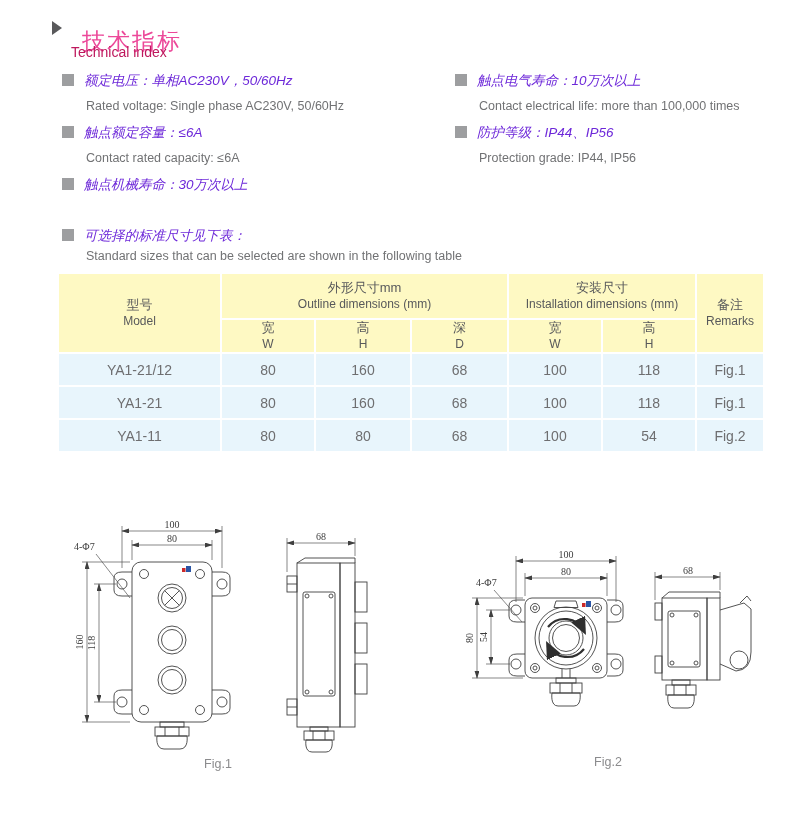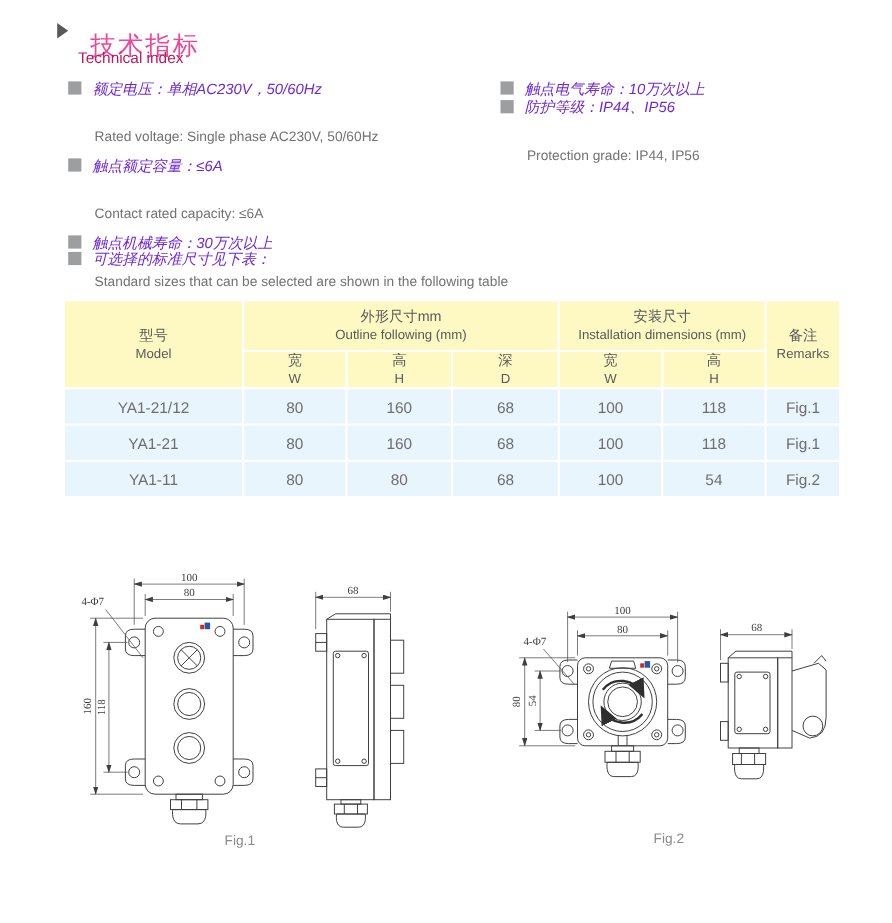--- a/index.html
+++ b/index.html
@@ -9,21 +9,21 @@
   .title-arrow{position:absolute;left:52px;top:21px;width:0;height:0;
         border-left:10px solid #59595b;border-top:7px solid transparent;border-bottom:7px solid transparent;}
   .page-title{position:absolute;left:70px;top:14px;margin:12px;font-size:23px;font-weight:400;
         color:#ec4899;letter-spacing:2px;}
   .page-subtitle{position:absolute;left:71px;top:44px;font-size:14px;color:#be185d;}
   
   .specs-left{position:absolute;left:62px;top:72px;width:392px;}
   .specs-right{position:absolute;left:455px;top:72px;width:350px;}
   .spec-zh{position:relative;padding-left:22px;font-size:13.5px;color:#6d28d9;line-height:17px;font-style:italic;}
   .sq{position:absolute;left:0;top:2px;width:12px;height:12px;background:#9d9ea0;}
-  .spec-en{padding-left:24px;font-size:12.5px;color:#717274;line-height:16px;margin:27px 0 10px 0;}
+  .spec-en{padding-left:24px;font-size:12.5px;color:#717274;line-height:16px;margin:9px 0 10px 0;}
   .note{position:absolute;left:62px;top:227px;}
   .note .spec-en{margin:4px 0 0 0;}
   
   table.sizes{position:absolute;left:57px;top:272px;width:706px;border-collapse:collapse;table-layout:fixed;}
   table.sizes th,table.sizes td{border:2px solid #ffffff;text-align:center;vertical-align:middle;padding:0;}
   table.sizes th{background:#fef9c3;color:#58595b;font-weight:400;font-size:13px;line-height:16px;}
   table.sizes th .en{font-size:12px;}
   tr.h1row th{height:44px;}
   tr.h2row th{height:30px;}
   table.sizes td{background:#e8f5fc;color:#6e6e70;font-size:14px;height:31px;text-align:center;}
@@ -47,20 +47,21 @@
   <div class="specs-left">
     <div class="spec-zh"><span class="sq"></span><span>额定电压：单相AC230V，50/60Hz</span></div>
     <div class="spec-en">Rated voltage: Single phase AC230V,  50/60Hz</div>
     <div class="spec-zh"><span class="sq"></span><span>触点额定容量：≤6A</span></div>
     <div class="spec-en">Contact rated capacity: ≤6A</div>
     <div class="spec-zh"><span class="sq"></span><span>触点机械寿命：30万次以上</span></div>
   </div>
 
   <div class="specs-right">
     <div class="spec-zh"><span class="sq"></span><span>触点电气寿命：10万次以上</span></div>
+    <div class="spec-en">Contact electrical life: more than 100,000 times</div>
     <div class="spec-zh"><span class="sq"></span><span>防护等级：IP44、IP56</span></div>
     <div class="spec-en">Protection grade: IP44, IP56</div>
   </div>
 
   <div class="note">
     <div class="spec-zh"><span class="sq"></span><span>可选择的标准尺寸见下表：</span></div>
     <div class="spec-en">Standard sizes that can be selected are shown in the following table</div>
   </div>
 
   <table class="sizes">
@@ -74,21 +75,21 @@
         <col style="width:68px">
     </colgroup>
     <thead>
       <tr class="h1row">
         <th rowspan="2">
           <div>型号</div>
           <div class="en">Model</div>
         </th>
         <th colspan="3">
           <div>外形尺寸mm</div>
-          <div class="en">Outline following (mm)</div>
+          <div class="en">Outline dimensions (mm)</div>
         </th>
         <th colspan="2">
           <div>安装尺寸</div>
           <div class="en">Installation dimensions (mm)</div>
         </th>
         <th rowspan="2">
           <div>备注</div>
           <div class="en">Remarks</div>
         </th>
       </tr>

